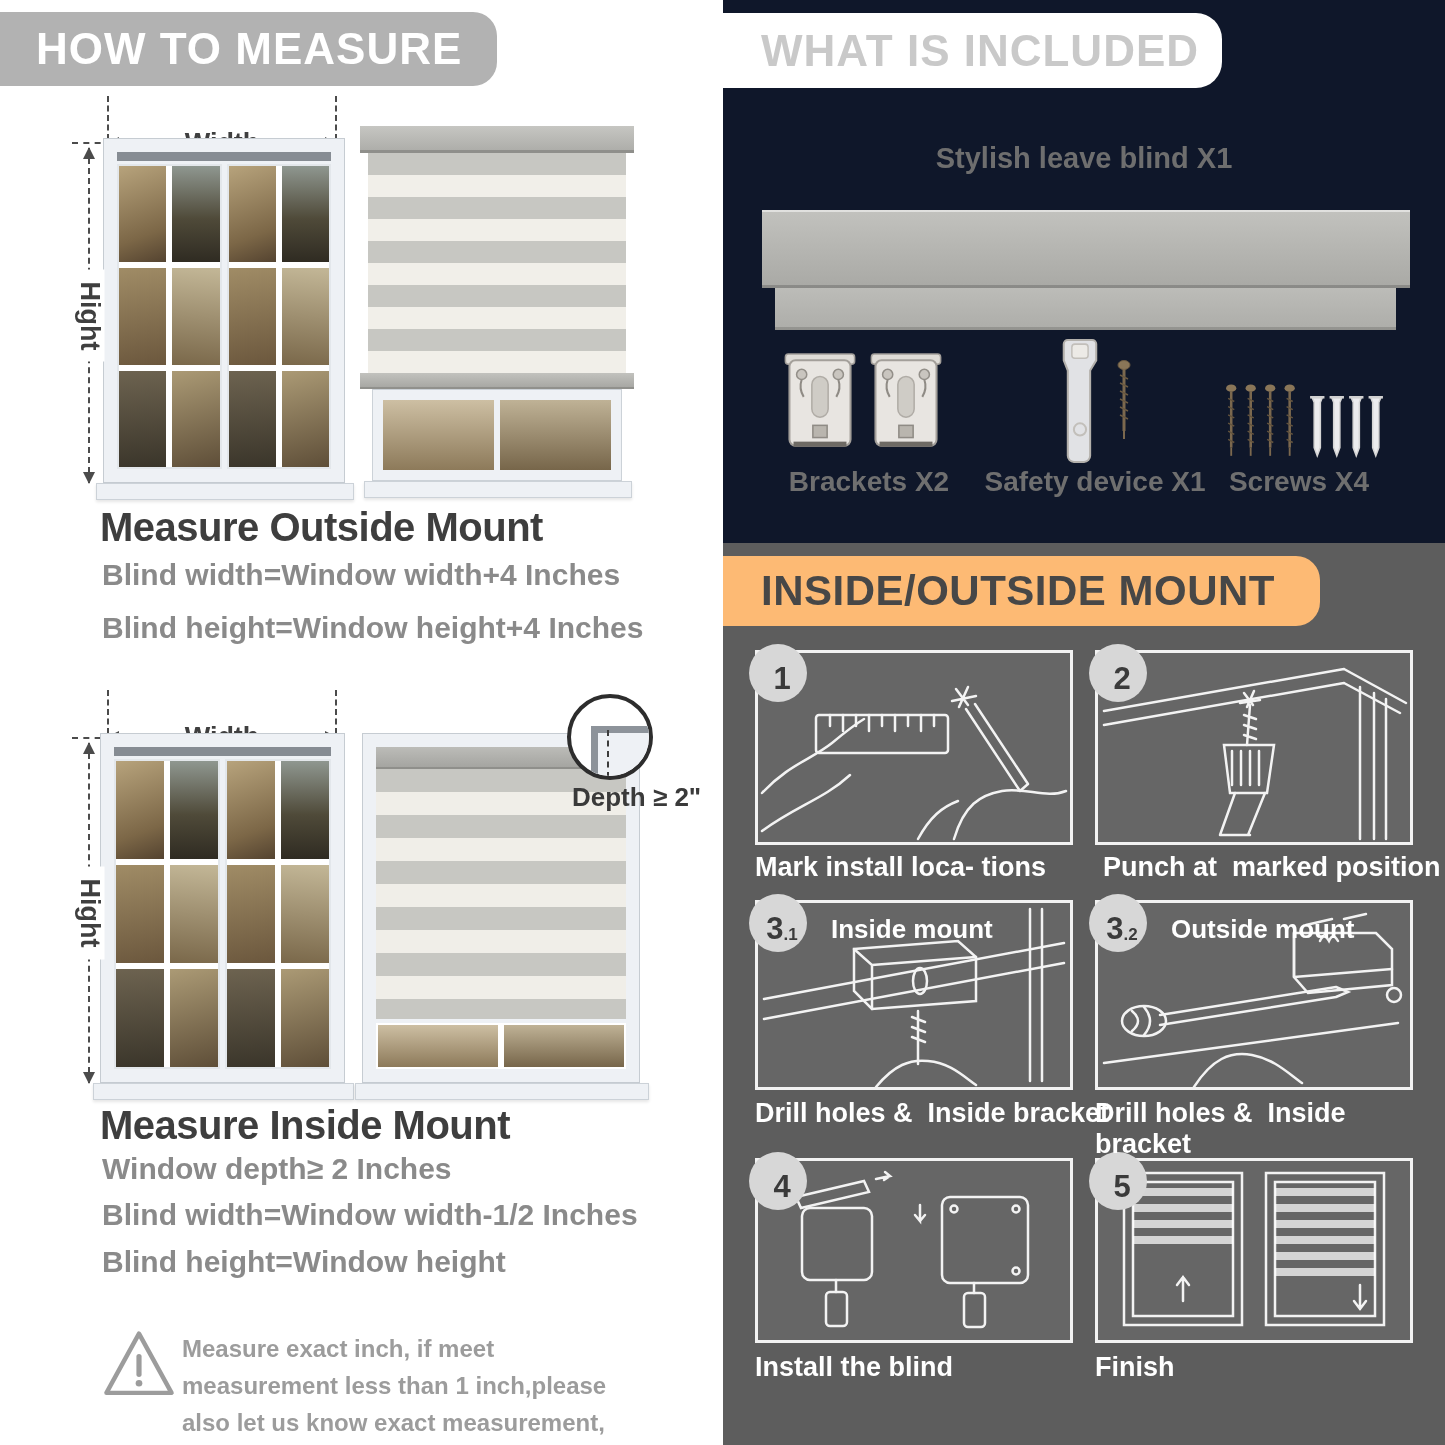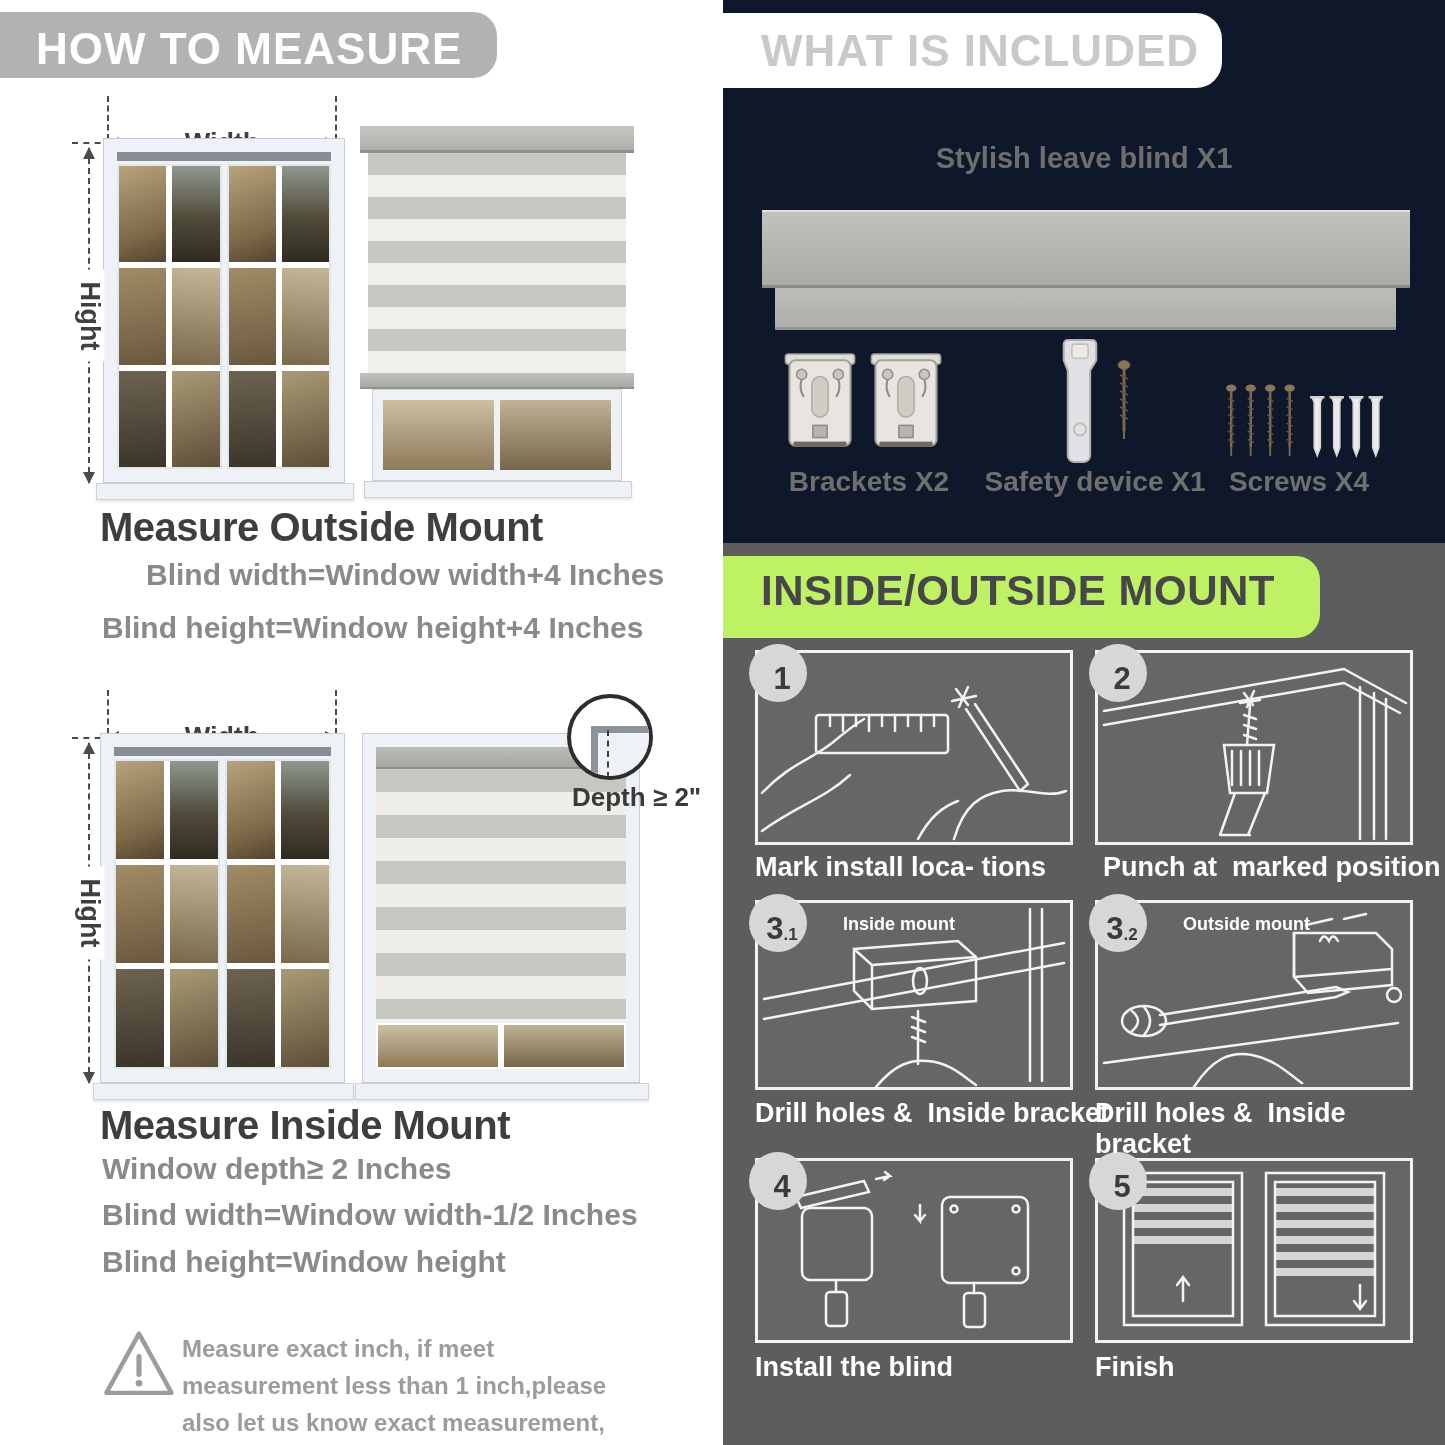--- a/index.html
+++ b/index.html
@@ -1,26 +1,26 @@
 <!DOCTYPE html>
 <html><head>
 <meta charset="utf-8">
 <style>
   html,body{margin:0;padding:0;background:#fff;}
   .page{position:relative;width:1445px;height:1445px;background:#ffffff;
         font-family:"Liberation Sans",sans-serif;overflow:hidden;}
 
   
-  .banner{position:absolute;left:0;top:12px;width:497px;height:66px;background:#b2b2b2;
+  .banner{position:absolute;left:0;top:12px;width:497px;height:74px;background:#b2b2b2;
           border-radius:0 24px 24px 0;color:#fff;font-size:44px;font-weight:bold;
           line-height:74px;padding-left:36px;letter-spacing:1px;box-sizing:border-box;}
   .inc-header{position:absolute;left:0;top:13px;width:499px;height:75px;background:#fff;
           border-radius:0 26px 26px 0;color:#c9c9c9;font-size:44px;font-weight:bold;
           line-height:75px;padding-left:38px;letter-spacing:1px;box-sizing:border-box;}
-  .mnt-header{position:absolute;left:0;top:13px;width:597px;height:82px;background:#bef264;
+  .mnt-header{position:absolute;left:0;top:13px;width:597px;height:70px;background:#fdba74;
           border-radius:0 24px 24px 0;color:#474747;font-size:42px;font-weight:bold;
           line-height:70px;padding-left:38px;letter-spacing:0.5px;box-sizing:border-box;}
 
   
   .sec-head{position:absolute;font-size:40px;font-weight:bold;color:#3e3e3e;letter-spacing:-0.5px;}
   .sec-line{position:absolute;font-size:30px;font-weight:bold;color:#8a8a8a;}
   .blind-label{position:absolute;top:142px;left:0;width:100%;text-align:center;
                font-size:29px;font-weight:bold;color:#6e6e6e;}
   .hw-label{position:absolute;top:466px;font-size:28px;font-weight:bold;color:#6f6f6f;text-align:center;}
   .step-caption{position:absolute;font-size:27px;font-weight:bold;color:#fff;white-space:pre-wrap;}
@@ -95,21 +95,21 @@
            background:linear-gradient(180deg,#bcbcb8,#adada9);
            box-shadow:inset 0 -3px 0 rgba(0,0,0,0.15);}
   .hw{position:absolute;}
 
   
   .step{position:absolute;border:3px solid #f2f2f2;background:#666666;overflow:hidden;box-sizing:border-box;}
   .badge{position:absolute;left:-8px;top:-8px;width:58px;height:58px;border-radius:50%;background:#d7d7d7;
          color:#3b3b3b;display:flex;align-items:flex-end;justify-content:center;
          font-weight:bold;font-size:31px;padding:0 0 8px 8px;box-sizing:border-box;line-height:1;}
   .badge .sub{font-size:17px;padding-bottom:1px;}
-  .step-title{position:absolute;left:64px;top:12px;color:#fff;font-size:18px;font-weight:bold;margin-left:12px;}
+  .step-title{position:absolute;left:64px;top:12px;color:#fff;font-size:26px;font-weight:bold;}
   .step-art{position:absolute;left:0;top:0;width:100%;height:100%;}
   .warn-tri{position:absolute;left:102px;top:1326px;width:74px;height:76px;}
 </style>
 </head>
 <body>
 
 <div class="page">
 
   <div class="banner">HOW TO MEASURE</div>
 
@@ -156,21 +156,21 @@
   <div class="cassette" style="left:360px;top:126px;width:274px;height:27px;"></div>
   <div class="fabric" style="left:368px;top:153px;width:258px;height:220px;"></div>
   <div class="bottomrail" style="left:360px;top:373px;width:274px;height:16px;"></div>
   <div class="miniwin" style="left:372px;top:389px;width:250px;height:92px;">
     <div class="minipane a"></div>
     <div class="minipane b"></div>
   </div>
   <div class="sill" style="left:364px;top:481px;width:266px;height:15px;"></div>
 
   <div class="sec-head" style="left:100px;top:505px;">Measure Outside Mount</div>
-  <div class="sec-line" style="left:102px;top:558px;margin-left:44px;">Blind width=Window width+4 Inches</div>
+  <div class="sec-line" style="left:102px;top:558px;">Blind width=Window width+4 Inches</div>
   <div class="sec-line" style="left:102px;top:611px;">Blind height=Window height+4 Inches</div>
 
   <div class="h-arrow" style="left:108px;top:700px;width:228px;">
     <div class="line"></div>
     <div class="ah l"></div>
     <div class="ah r"></div>
     <span class="lbl">Width</span>
   </div>
   <div class="tick-v" style="left:107px;top:690px;"></div>
   <div class="tick-v" style="left:335px;top:690px;"></div>

